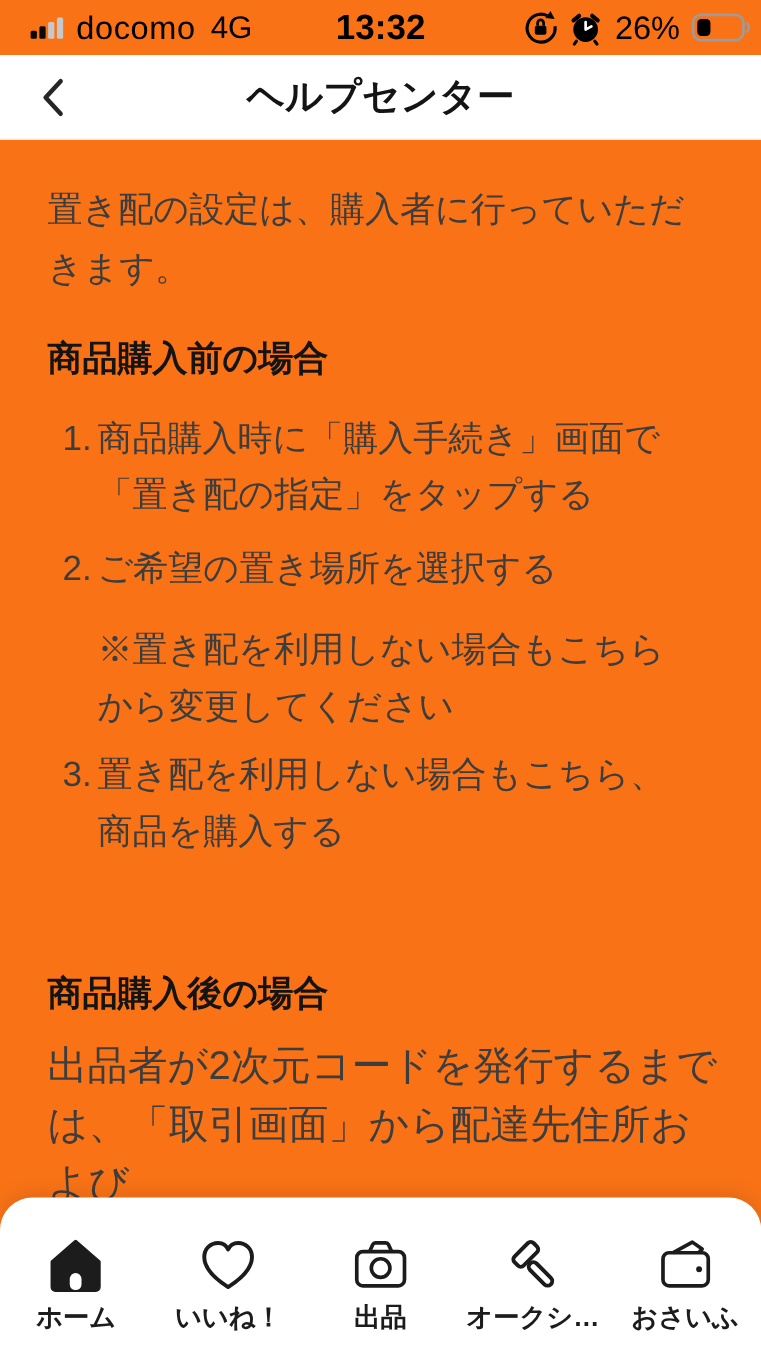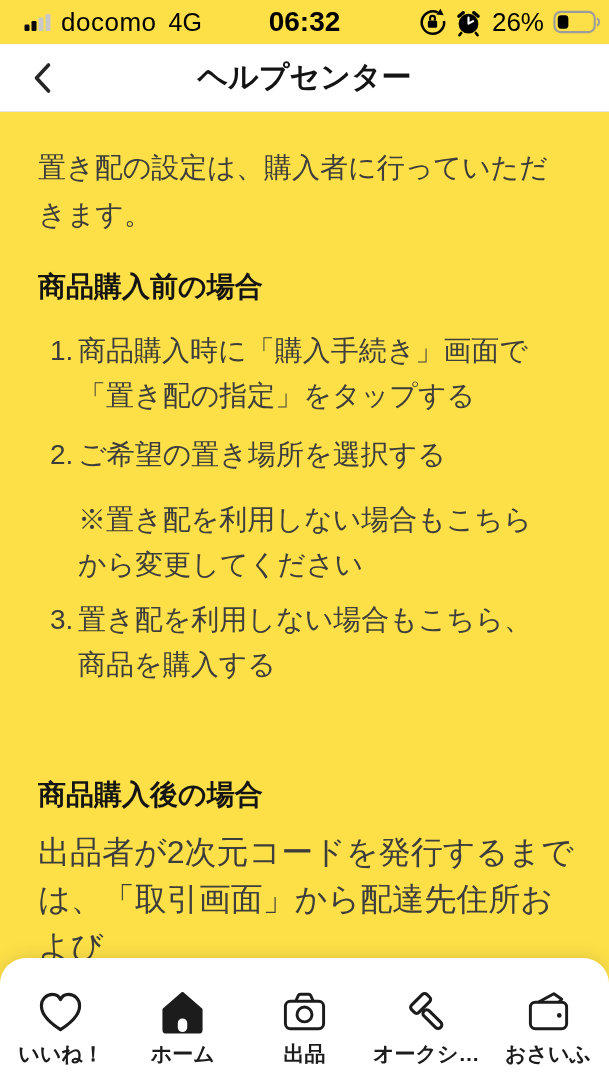--- a/index.html
+++ b/index.html
@@ -1,20 +1,20 @@
 <!DOCTYPE html>
 <html><head>
 <meta charset="utf-8">
 <style>
   * { margin:0; padding:0; box-sizing:border-box; }
   html,body { background:#777; }
   body { font-family:"Liberation Sans", sans-serif; }
   .screen{
     position:relative; width:609px; height:1080px; margin:0 auto;
-    background:#fde047; overflow:hidden; color:#000;
+    background:#f97316; overflow:hidden; color:#000;
   }
   
   .status-bar{
     position:absolute; top:0; left:0; right:0; height:44px;
     display:flex; align-items:center; padding:0 8px 0 24px;
   }
   .sb-left{ display:flex; align-items:center; gap:8px; }
   .sb-carrier{ font-size:26px; font-weight:500; letter-spacing:.5px; }
   .sb-network{ font-size:25px; font-weight:400; margin-left:4px; }
   .sb-time{
@@ -90,21 +90,21 @@
     <div class="sb-left">
       <svg class="icon" width="29" height="20" viewBox="0 0 28 20">
         <rect x="0" y="12.5" width="5" height="6.5" rx="1.2" fill="#0a0a0a"></rect>
         <rect x="7" y="9" width="5" height="10" rx="1.2" fill="#0a0a0a"></rect>
         <rect x="14" y="5.5" width="5" height="13.5" rx="1.2" fill="#c8c8c8"></rect>
         <rect x="21" y="2" width="5" height="17" rx="1.2" fill="#c8c8c8"></rect>
       </svg>
       <span class="sb-carrier">docomo</span>
       <span class="sb-network">4G</span>
     </div>
-    <span class="sb-time">06:32</span>
+    <span class="sb-time">13:32</span>
     <div class="sb-right">
       <svg class="icon" width="29" height="29" viewBox="0 0 30 30">
         <path d="M20.5 4.6 A11.6 11.6 0 1 0 26.9 13.4" fill="none" stroke="#000" stroke-width="2.6"></path>
         <path d="M19 6.6 L26.6 7.4 L23.2 0.9 Z" fill="#000"></path>
         <rect x="10.2" y="13" width="9.6" height="7.4" rx="1.6" fill="#000"></rect>
         <path d="M12.5 13 v-2.3 a2.5 2.5 0 0 1 5 0 V13" fill="none" stroke="#000" stroke-width="2.2"></path>
       </svg>
       <svg class="icon" width="29" height="29" viewBox="0 0 30 30">
         <path d="M5 8.6 L9.6 4.8 M25 8.6 L20.4 4.8" stroke="#000" stroke-width="3.4" stroke-linecap="round"></path>
         <circle cx="15" cy="16.2" r="10.2" fill="#000"></circle>
@@ -167,31 +167,31 @@
 
       <p class="after-body">出品者が2次元コードを発行するまで
 は、「取引画面」から配達先住所および</p>
     </div>
   </div>
 
   <nav class="tab-bar">
 
     <button class="tab">
       <svg class="icon" width="47" height="47" viewBox="0 0 48 48">
-        <path d="M24 41.5 C9 32 4.5 24.5 4.5 17 C4.5 10.3 9.6 5.5 15.8 5.5 C19.6 5.5 22.6 7.6 24 10.8 C25.4 7.6 28.4 5.5 32.2 5.5 C38.4 5.5 43.5 10.3 43.5 17 C43.5 24.5 39 32 24 41.5 Z" fill="none" stroke="#1c1c1c" stroke-width="3.2" stroke-linejoin="round"></path>
-      </svg>
-      <span class="tab-label">いいね！</span>
-    </button>
-
-    <button class="tab">
-      <svg class="icon" width="47" height="47" viewBox="0 0 48 48">
         <path d="M24 4.5 L43 21 V41.5 A2.5 2.5 0 0 1 40.5 44 H7.5 A2.5 2.5 0 0 1 5 41.5 V21 Z" fill="#1c1c1c" stroke="#1c1c1c" stroke-width="3" stroke-linejoin="round"></path>
         <rect x="19.2" y="30" width="9.6" height="14" rx="4.8" fill="#fff"></rect>
       </svg>
       <span class="tab-label">ホーム</span>
+    </button>
+
+    <button class="tab">
+      <svg class="icon" width="47" height="47" viewBox="0 0 48 48">
+        <path d="M24 41.5 C9 32 4.5 24.5 4.5 17 C4.5 10.3 9.6 5.5 15.8 5.5 C19.6 5.5 22.6 7.6 24 10.8 C25.4 7.6 28.4 5.5 32.2 5.5 C38.4 5.5 43.5 10.3 43.5 17 C43.5 24.5 39 32 24 41.5 Z" fill="none" stroke="#1c1c1c" stroke-width="3.2" stroke-linejoin="round"></path>
+      </svg>
+      <span class="tab-label">いいね！</span>
     </button>
 
     <button class="tab">
       <svg class="icon" width="47" height="47" viewBox="0 0 48 48">
         <path d="M15 12.5 L17.6 6.8 A2.4 2.4 0 0 1 19.8 5.4 H28.2 A2.4 2.4 0 0 1 30.4 6.8 L33 12.5" fill="none" stroke="#1c1c1c" stroke-width="3" stroke-linejoin="round"></path>
         <rect x="4.5" y="12.5" width="39" height="28" rx="5" fill="none" stroke="#1c1c1c" stroke-width="3"></rect>
         <circle cx="24" cy="26" r="7.6" fill="none" stroke="#1c1c1c" stroke-width="3"></circle>
       </svg>
       <span class="tab-label">出品</span>
     </button>

